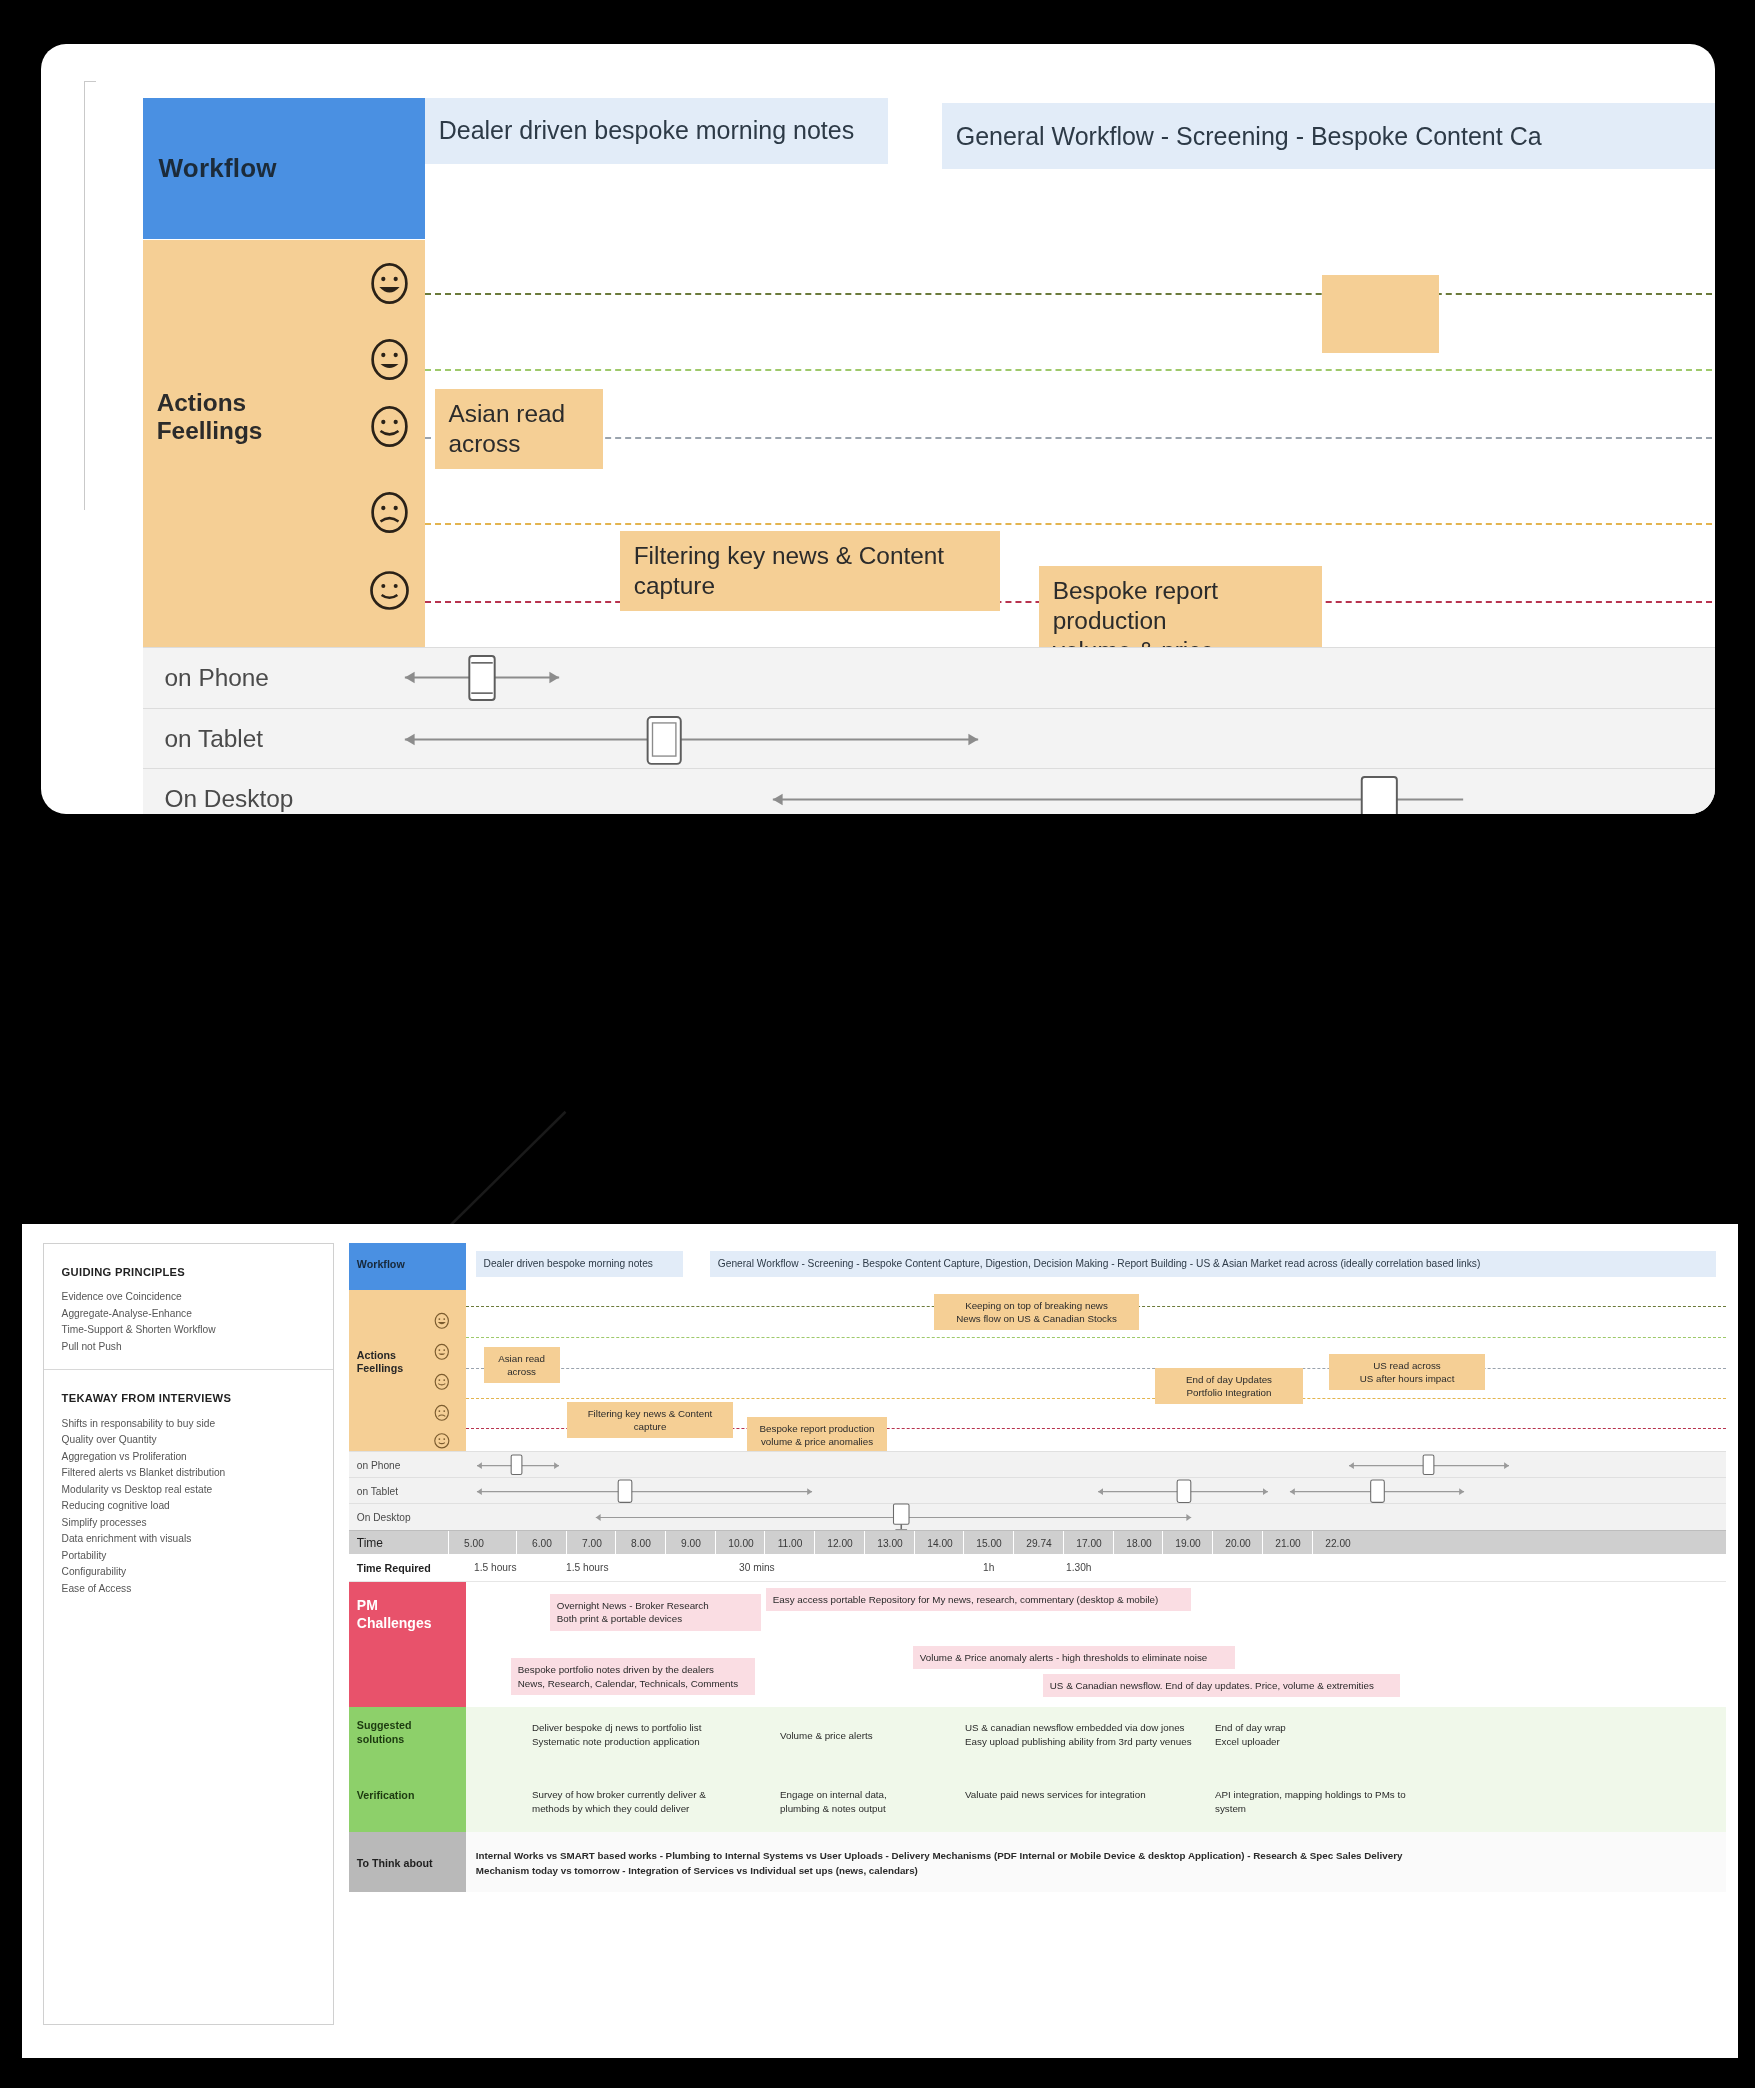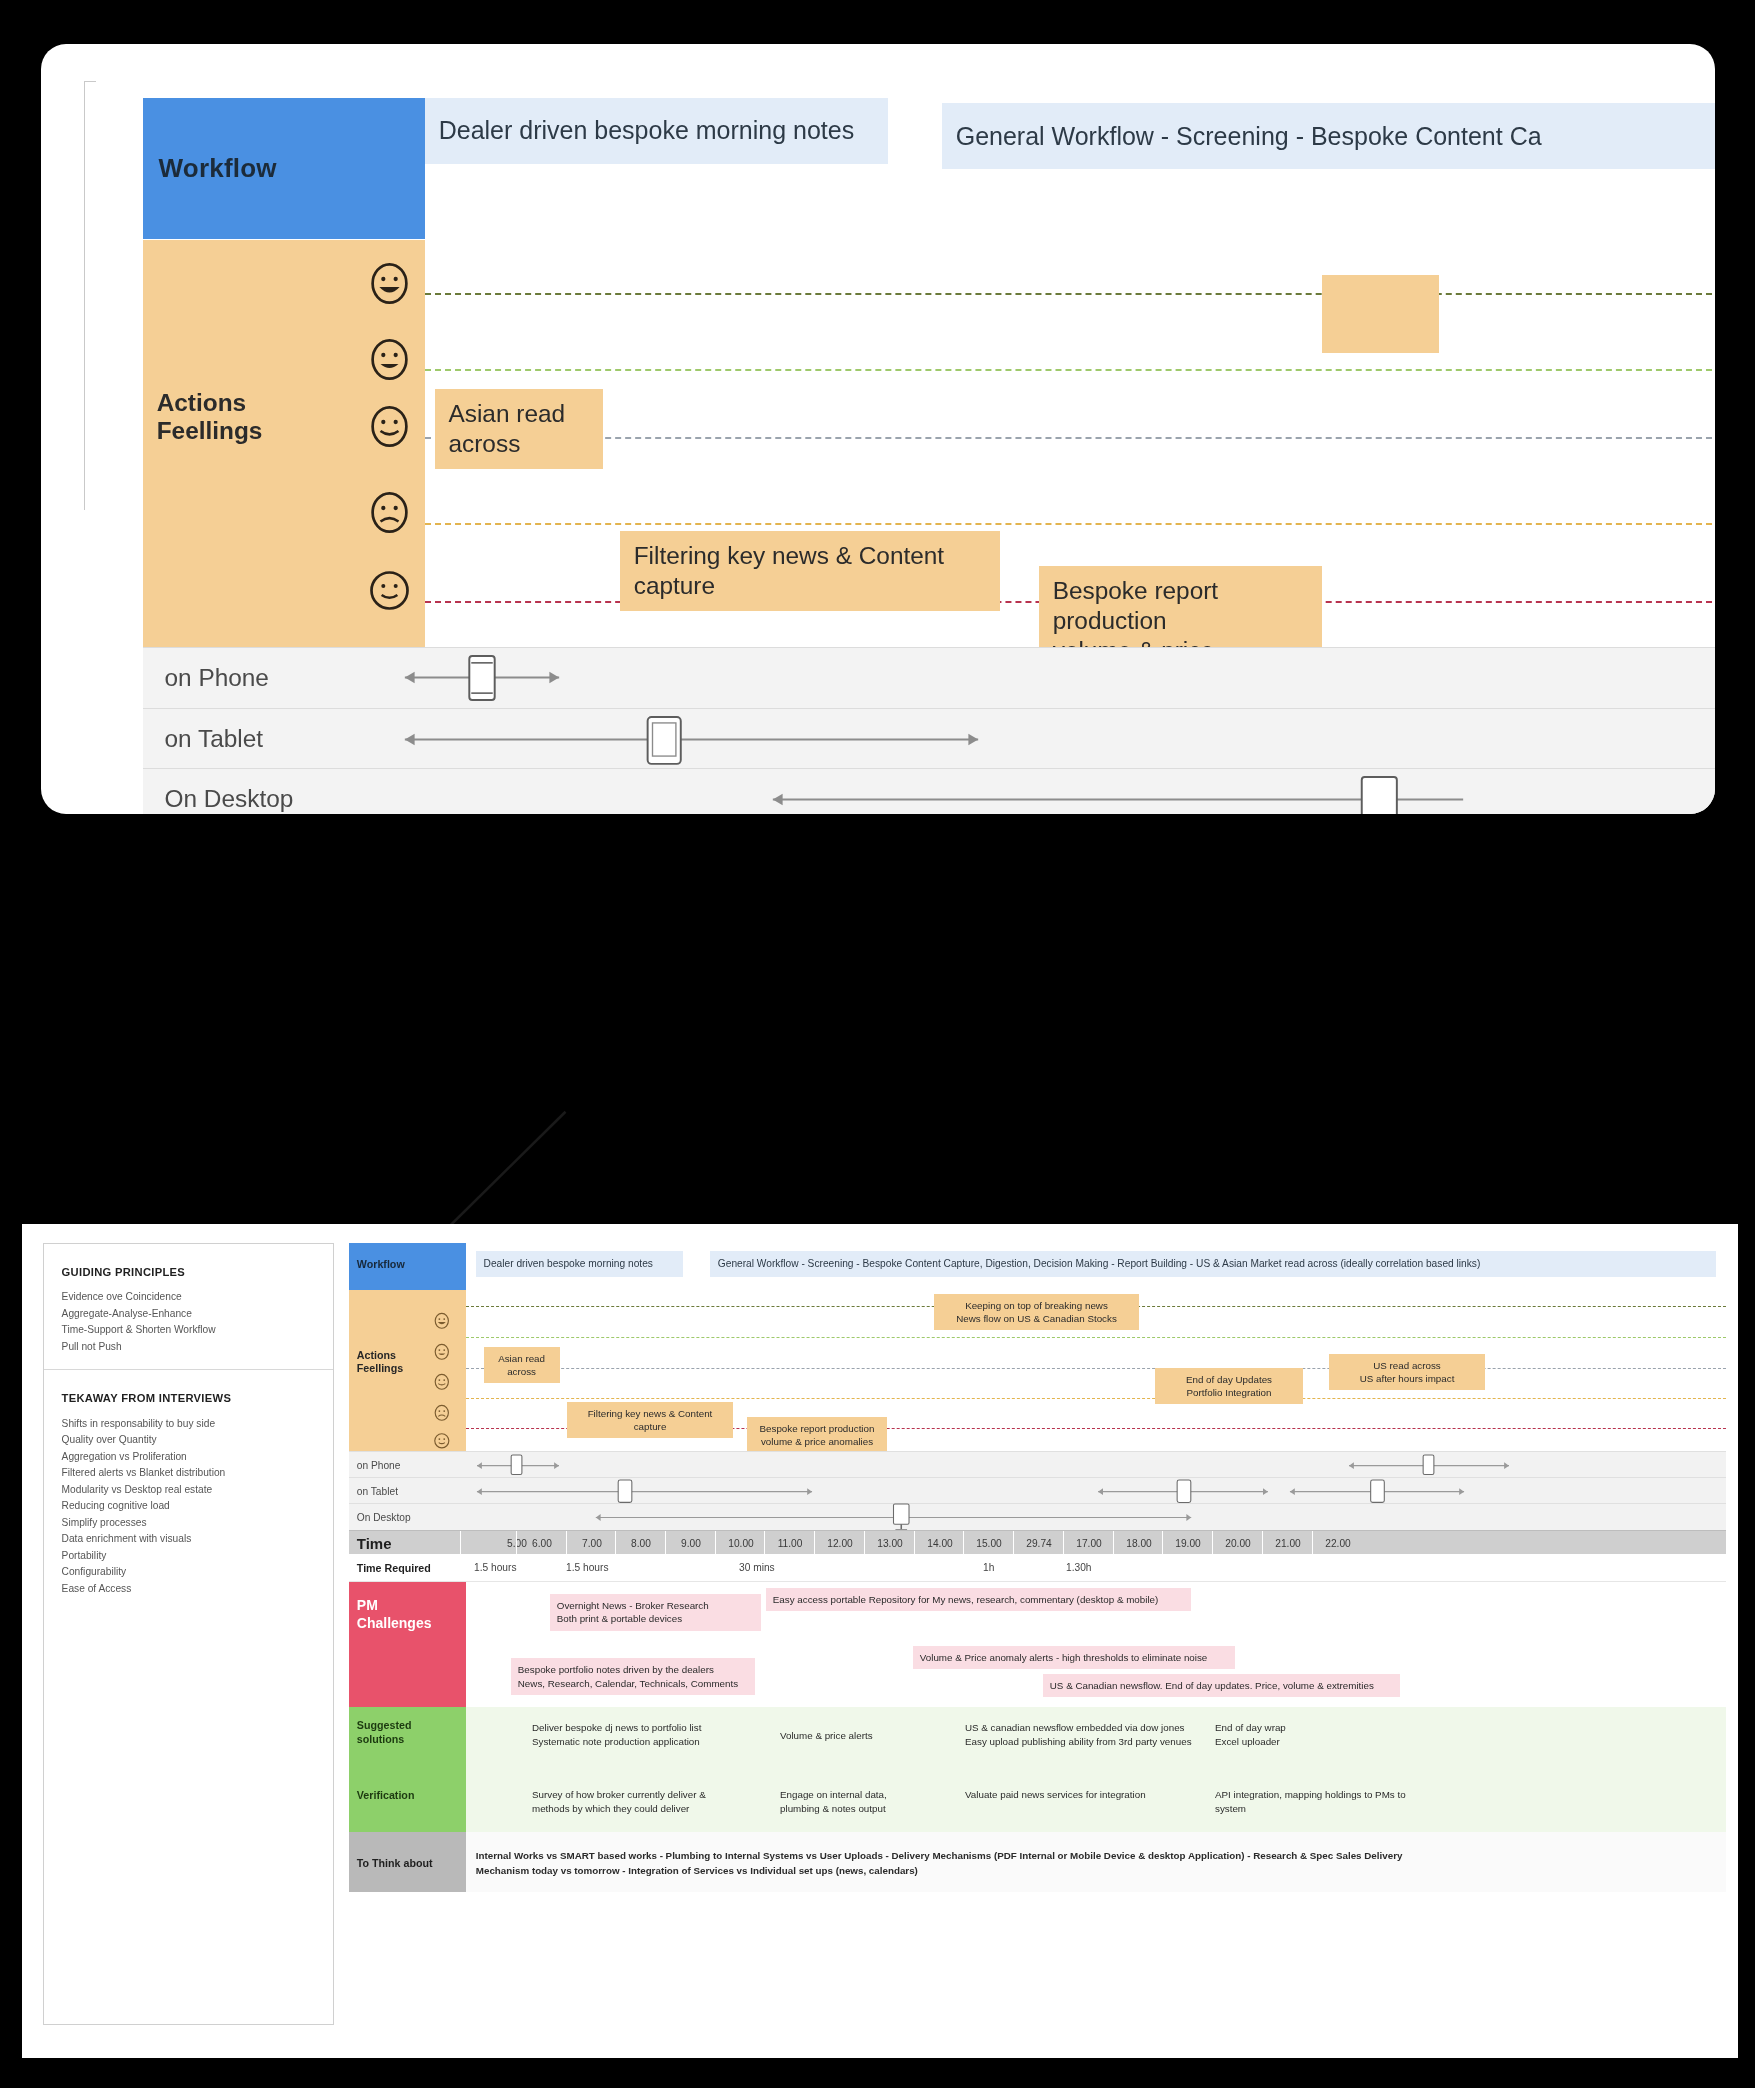--- a/index.html
+++ b/index.html
@@ -65,21 +65,21 @@
   .hdrBox span{padding:0 7.8px;font-size:10.2px;color:#2d3a47;white-space:nowrap;}
 
   .fline{position:absolute;left:0;right:0;height:0;border-top:1.5px dashed;}
   .tag{position:absolute;background:#f5cf95;text-align:center;}
   .tag span{display:block;padding:4.9px 6.8px;font-size:9.8px;color:#2b2b2b;line-height:1.35;white-space:pre-line;}
 
   .devRow{position:absolute;left:0;right:0;height:26px;background:#f2f2f2;border-top:1px solid #e0e0e0;}
   .devRow .dlbl{position:absolute;left:7.8px;top:0;height:100%;display:flex;align-items:center;font-size:10.2px;color:#4a4a4a;}
 
   .timeRow{position:absolute;left:0;right:0;height:24.4px;background:#cfcfcf;border-top:1px solid #bdbdbd;}
-  .timeRow .tlbl{position:absolute;left:7.8px;top:0;height:100%;display:flex;align-items:center;font-size:15px;font-weight:bold;color:#1f1f1f;text-align:right;}
+  .timeRow .tlbl{position:absolute;left:7.8px;top:0;height:100%;display:flex;align-items:center;font-size:12px;font-weight:normal;color:#1f1f1f;text-align:right;}
   .timeCell{position:absolute;top:0;height:100%;border-left:1px solid #fff;display:flex;align-items:center;justify-content:center;font-size:10.2px;color:#3a3a3a;}
 
   .treqRow{position:absolute;left:0;right:0;height:27px;background:#fff;border-bottom:1px solid #e6e6e6;}
   .treqRow .tlbl{position:absolute;left:7.8px;top:0;height:100%;display:flex;align-items:center;font-size:10.7px;font-weight:bold;color:#1f1f1f;}
   .treqVal{position:absolute;top:0;height:100%;display:flex;align-items:center;font-size:10.2px;color:#444;}
 
   .pmBand{position:absolute;left:0;width:117px;background:#e8526b;}
   .pmBand span{position:absolute;left:7.8px;top:13.7px;font-size:14px;font-weight:bold;color:#fff;line-height:1.3;}
   .pmArea{position:absolute;left:117px;right:0;background:#fff;}
   .pmTag{position:absolute;background:#fadde3;}
@@ -383,21 +383,21 @@
       <path d="M3 17 l5 -3.5 v7 z" fill="#9a9a9a"></path>
         <path d="M617 17 l-5 -3.5 v7 z" fill="#9a9a9a"></path>
       <rect x="310" y="3" width="16" height="21" rx="1.5" fill="#fff" stroke="#6b6b6b" stroke-width="1.1"></rect>
       <line x1="318" y1="24" x2="318" y2="29" stroke="#6b6b6b" stroke-width="1.6"></line>
       <line x1="312" y1="30" x2="324" y2="30" stroke="#6b6b6b" stroke-width="1.6"></line>
     </svg>
   </div>
 
   <div class="timeRow" style="top:287px;">
     <span class="tlbl">Time</span>
-    <div class="timeCell" style="left:111px;width:50px;padding-left:31px;">5.00</div>
+    <div class="timeCell" style="left:99px;width:50px;">5.00</div>
     <div class="timeCell" style="left:167px;width:50px;">6.00</div>
     <div class="timeCell" style="left:217px;width:50px;">7.00</div>
     <div class="timeCell" style="left:266px;width:50px;">8.00</div>
     <div class="timeCell" style="left:316px;width:50px;">9.00</div>
     <div class="timeCell" style="left:366px;width:50px;">10.00</div>
     <div class="timeCell" style="left:415px;width:50px;">11.00</div>
     <div class="timeCell" style="left:465px;width:50px;">12.00</div>
     <div class="timeCell" style="left:515px;width:50px;">13.00</div>
     <div class="timeCell" style="left:565px;width:50px;">14.00</div>
     <div class="timeCell" style="left:614px;width:50px;">15.00</div>

